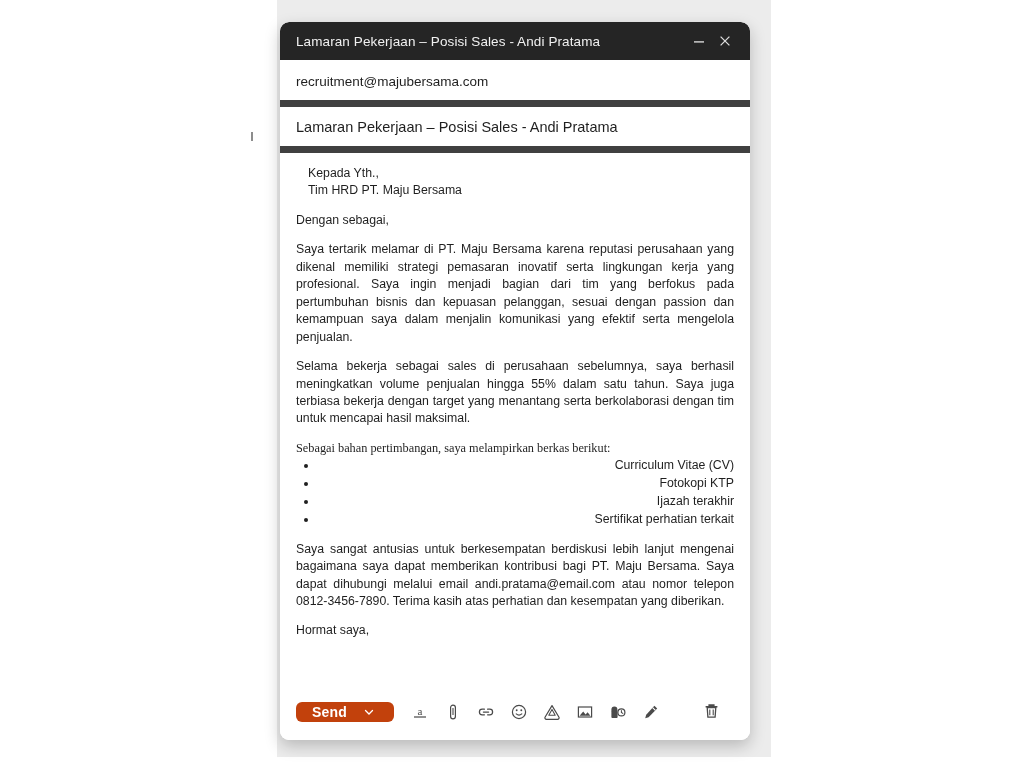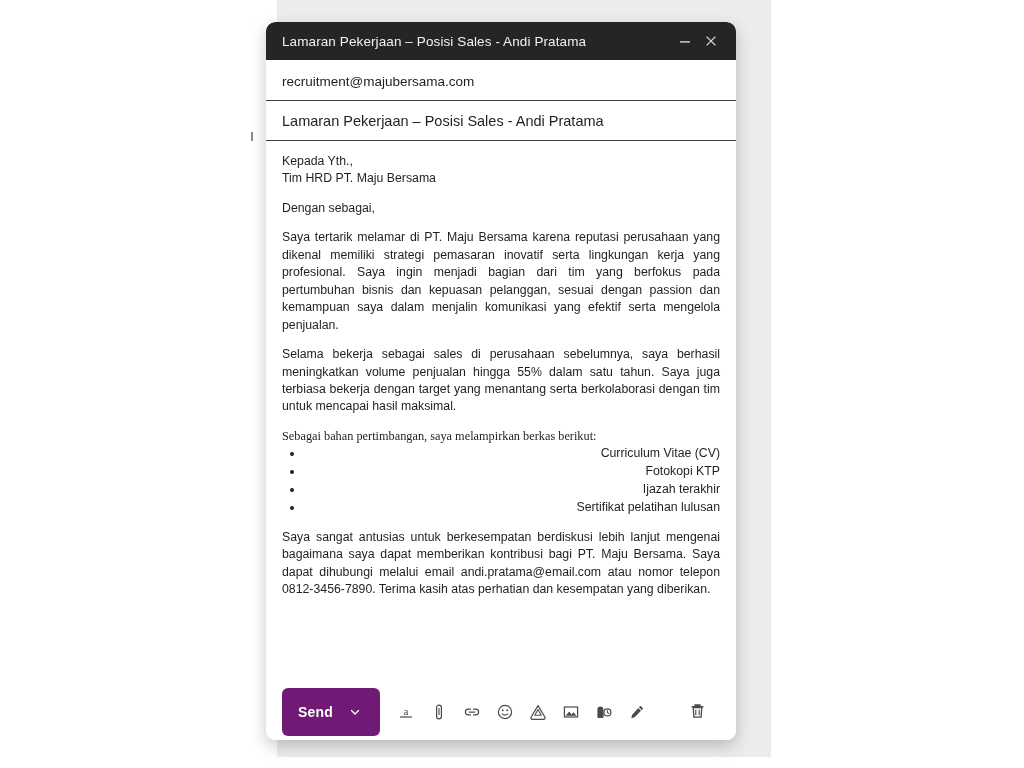--- a/index.html
+++ b/index.html
@@ -26,21 +26,21 @@
   .stray-mark {
     position: absolute;
     left: 251px; top: 132px;
     width: 2px; height: 9px;
     background: #8d8d8d;
   }
 
   
   .compose-window {
     position: absolute;
-    left: 266px; top: 22px;
+    left: 280px; top: 22px;
     width: 470px; height: 718px;
     background: #ffffff;
     border-radius: 9px;
     box-shadow: 0 6px 16px rgba(0,0,0,0.22);
     overflow: hidden;
     display: flex;
     flex-direction: column;
   }
 
   
@@ -68,21 +68,21 @@
     color: #d8d8d8;
     cursor: pointer;
     flex: 0 0 auto;
   }
   .win-btn svg { display: block; }
 
   
   .field-row {
     flex: 0 0 auto;
     padding: 12px 16px 11px 16px;
-    border-bottom: 1px solid #404040;
+    border-bottom: 7px solid #404040;
   }
   .field-row.recipient { padding-top: 14px; }
   .field-text {
     font-size: 13.5px;
     color: #1f1f1f;
   }
   .field-text.subject { font-size: 14.5px; }
 
   
   .mail-body {
@@ -92,21 +92,21 @@
     font-size: 12.3px;
     line-height: 1.42;
     color: #1f1f1f;
   }
   .mail-body p {
     margin: 0 0 12px 0;
     text-align: justify;
   }
   .mail-body p.plain { text-align: left; }
   .mail-body p.tight { margin-bottom: 0; font-family: Liberation Serif, serif; }
-  .salutation-line { display: block; }
+  .salutation-line { display: block; margin-left: 12px; }
   ul.attachments {
     margin: 0 0 12px 0;
     padding-left: 22px;
     list-style: disc;
   }
   ul.attachments li {
     margin: 0;
     padding-left: 4px;
     line-height: 1.45;
     text-align: right;
@@ -117,23 +117,23 @@
   .toolbar {
     flex: 0 0 auto;
     height: 56px;
     display: flex;
     align-items: center;
     padding: 0 16px;
     gap: 0;
     background: #ffffff;
   }
   .send-btn {
-    height: 48px;
+    height: 20px;
     min-width: 98px;
-    background: #701a75;
+    background: #c2410c;
     color: #ffffff;
     border: none;
     border-radius: 6px;
     display: flex;
     align-items: center;
     padding: 0 10px 0 16px;
     cursor: pointer;
     font-family: inherit;
   }
   .send-label {
@@ -207,24 +207,25 @@
         <span class="salutation-line">Tim HRD PT. Maju Bersama</span>
       </p>
       <p class="plain">Dengan sebagai,</p>
       <p>Saya tertarik melamar di PT. Maju Bersama karena reputasi perusahaan yang dikenal memiliki strategi pemasaran inovatif serta lingkungan kerja yang profesional. Saya ingin menjadi bagian dari tim yang berfokus pada pertumbuhan bisnis dan kepuasan pelanggan, sesuai dengan passion dan kemampuan saya dalam menjalin komunikasi yang efektif serta mengelola penjualan.</p>
       <p>Selama bekerja sebagai sales di perusahaan sebelumnya, saya berhasil meningkatkan volume penjualan hingga 55% dalam satu tahun. Saya juga terbiasa bekerja dengan target yang menantang serta berkolaborasi dengan tim untuk mencapai hasil maksimal.</p>
       <p class="plain tight">Sebagai bahan pertimbangan, saya melampirkan berkas berikut:</p>
       <ul class="attachments">
         <li>Curriculum Vitae (CV)</li>
         <li>Fotokopi KTP</li>
         <li>Ijazah terakhir</li>
-        <li>Sertifikat pelatihan lulusan</li>
+        <li>Sertifikat perhatian terkait</li>
       </ul>
       <p>Saya sangat antusias untuk berkesempatan berdiskusi lebih lanjut mengenai bagaimana saya dapat memberikan kontribusi bagi PT. Maju Bersama. Saya dapat dihubungi melalui email andi.pratama@email.com atau nomor telepon 0812-3456-7890. Terima kasih atas perhatian dan kesempatan yang diberikan.</p>
 
+      <p class="plain sign-off">Hormat saya,</p>
 
     </div>
 
     <div class="toolbar">
       <button class="send-btn">
         <span class="send-label">Send</span>
         <span class="send-caret">
           <svg width="12" height="12" viewBox="0 0 12 12">
               <path d="M2.5 4.5 L6 8 L9.5 4.5" stroke="#ffffff" stroke-width="1.3" fill="none" stroke-linecap="round"></path>
             </svg>

